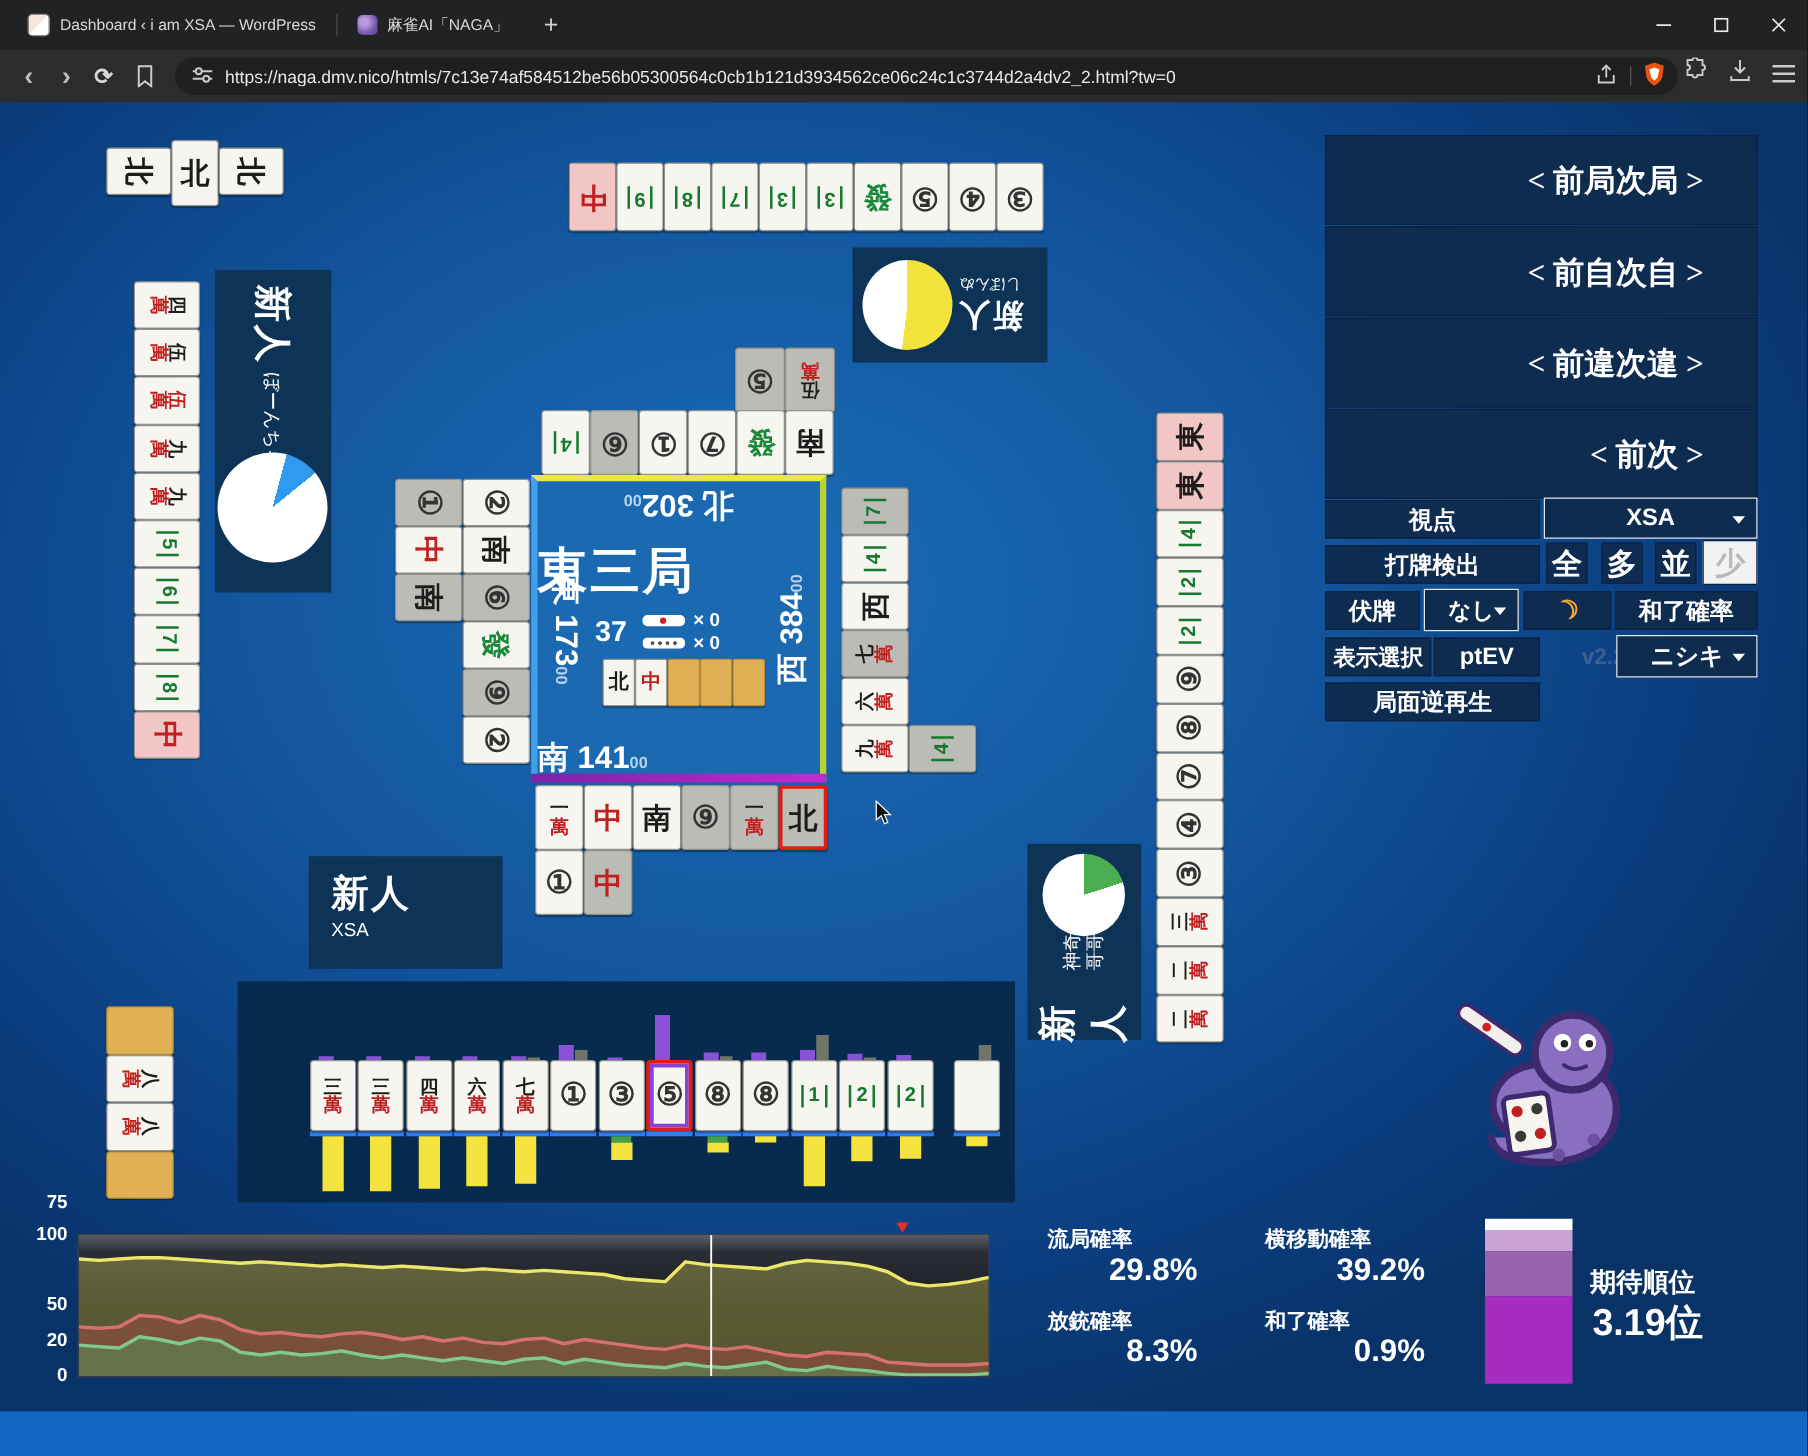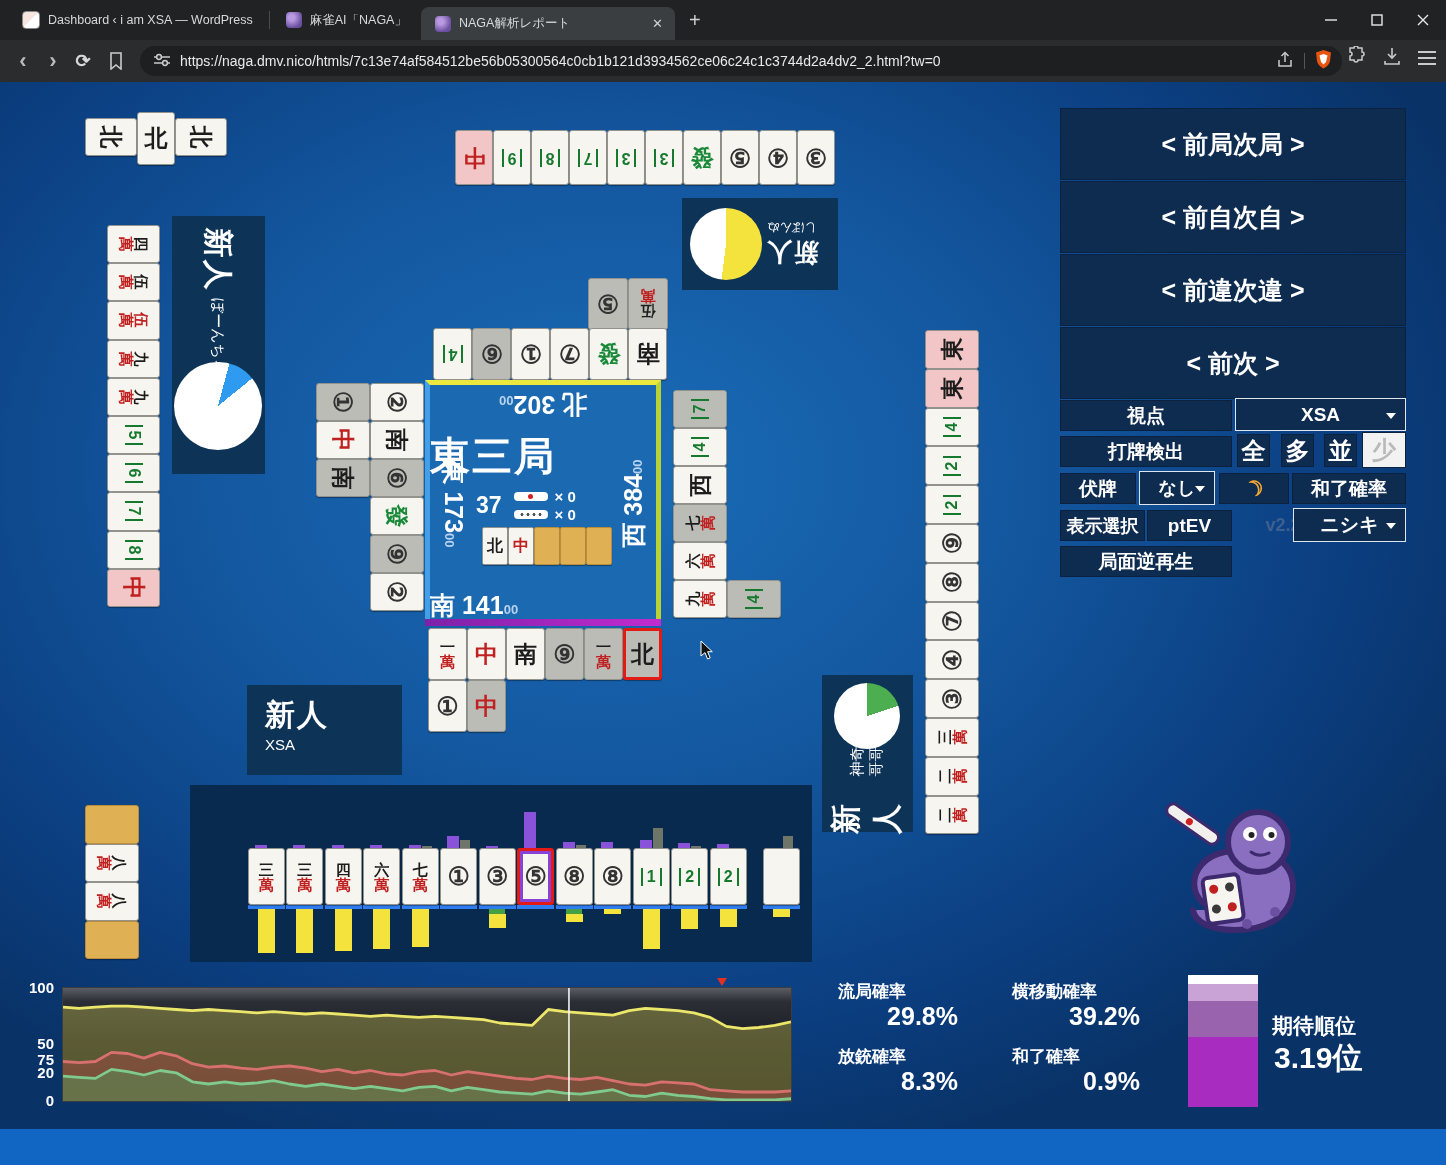--- a/index.html
+++ b/index.html
@@ -114,21 +114,21 @@
   .hand-tile{width:37px;height:57px;}
   .ub{display:flex;flex-direction:column;align-items:center;width:100%;}
   .ub i{display:block;}
   .ub .blu{width:37px;height:4px;background:#2f7df0;}
   .ub .gcap{width:16px;height:5px;background:#43a047;}
   .ub .by{width:17px;background:#f4e33c;}
   .slot.draw{margin-left:15px;}
 
   
   .pbox{position:absolute;background:#0e2b50;border:1px solid #0a2240;color:#fff;display:flex;align-items:center;justify-content:center;font-weight:bold;box-sizing:border-box;}
-  .navrow{height:72px;width:346px;left:1060px;font-size:25px;justify-content:center;padding:0 42px;}
+  .navrow{height:72px;width:346px;left:1060px;font-size:25px;justify-content:flex-end;padding:0 42px;font-family:Liberation Serif, serif;}
   .dd{position:absolute;background:#0e2b50;border:1.5px solid #dfe6ee;color:#fff;display:flex;align-items:center;justify-content:center;font-weight:bold;font-size:19px;box-sizing:border-box;}
   .dd::after{content:"";position:absolute;right:9px;top:50%;margin-top:-2px;border-left:5px solid transparent;border-right:5px solid transparent;border-top:6px solid #fff;}
   .opt{position:absolute;background:#0e2b50;color:#fff;font-size:24px;font-weight:bold;display:flex;align-items:center;justify-content:center;border:1px solid #0a2240;box-sizing:border-box;}
   .opt.selopt{background:#f2f2f2;color:#b9b9b9;}
   .ver{position:absolute;color:#3f5f8f;font-weight:bold;font-size:18px;display:flex;align-items:center;justify-content:center;}
   .moonbox .moon{color:#f5a832;font-size:21px;transform:rotate(-25deg);}
 
   
   .chart{position:absolute;left:62px;top:905px;width:728px;height:113px;background:linear-gradient(180deg,#5a5d63 0%,#2b2e35 12%,#191c22 48%,#121419 100%);border:1px solid #3a3d42;}
   .chart svg{position:absolute;left:0;top:0;}
@@ -152,25 +152,20 @@
   <div class="titlebar">
     <div class="tabstrip" id="tabstrip">
         <div class="tab">
           <span class="fav fav-wp"></span>
           <span class="ttl">Dashboard ‹ i am XSA — WordPress</span>
         </div>
         <span class="tabsep"></span>
         <div class="tab">
           <span class="fav fav-naga"></span>
           <span class="ttl">麻雀AI「NAGA」</span>
-        </div>
-        <div class="tab active">
-          <span class="fav fav-naga"></span>
-          <span class="ttl">NAGA解析レポート</span>
-          <span class="x">✕</span>
         </div>
         <span class="newtab">+</span>
       </div>
     <div class="wbtns">
       <div class="wbtn">
           <svg width="12" height="12">
             <line x1="0" y1="6" x2="12" y2="6" stroke="#e8e8e8" stroke-width="1.4"></line>
           </svg>
         </div>
       <div class="wbtn">
@@ -978,21 +973,21 @@
           <div class="tile hand-tile"></div>
           <div class="ub">
             <i class="blu"></i>
             <i class="by" style="height:8px"></i>
           </div>
         </div>
       </div>
 
     <div id="ylabels">
         <div class="ylab" style="left: 18px; top: 897px;">100</div>
-        <div class="ylab" style="left: 18px; top: 969px;">75</div>
+        <div class="ylab" style="left: 18px; top: 871px;">75</div>
         <div class="ylab" style="left: 18px; top: 953.4px;">50</div>
         <div class="ylab" style="left: 18px; top: 981.6px;">20</div>
         <div class="ylab" style="left: 18px; top: 1009.8px;">0</div>
       </div>
     <div class="chart">
         <svg width="728" height="113">
           <path d="M0,113 L0.0,19.2 L16.2,20.3 L32.4,19.2 L48.5,18.1 L64.7,18.1 L80.9,19.2 L97.1,20.3 L113.2,21.5 L129.4,22.6 L145.6,21.5 L161.8,22.6 L178.0,23.7 L194.1,24.9 L210.3,23.7 L226.5,24.9 L242.7,26.0 L258.8,24.9 L275.0,26.0 L291.2,27.1 L307.4,28.3 L323.6,27.1 L339.7,28.3 L355.9,29.4 L372.1,28.3 L388.3,29.4 L404.4,30.5 L420.6,31.6 L436.8,35.0 L453.0,36.2 L469.2,37.3 L485.3,21.5 L501.5,23.7 L517.7,24.9 L533.9,26.0 L550.0,27.1 L566.2,22.6 L582.4,20.3 L598.6,21.5 L614.8,22.6 L630.9,24.9 L647.1,29.4 L663.3,38.4 L679.5,40.7 L695.6,39.5 L711.8,37.3 L728.0,33.9 L728,113 Z" fill="rgba(190,185,80,0.40)"></path>
           <polyline points="0.0,19.2 16.2,20.3 32.4,19.2 48.5,18.1 64.7,18.1 80.9,19.2 97.1,20.3 113.2,21.5 129.4,22.6 145.6,21.5 161.8,22.6 178.0,23.7 194.1,24.9 210.3,23.7 226.5,24.9 242.7,26.0 258.8,24.9 275.0,26.0 291.2,27.1 307.4,28.3 323.6,27.1 339.7,28.3 355.9,29.4 372.1,28.3 388.3,29.4 404.4,30.5 420.6,31.6 436.8,35.0 453.0,36.2 469.2,37.3 485.3,21.5 501.5,23.7 517.7,24.9 533.9,26.0 550.0,27.1 566.2,22.6 582.4,20.3 598.6,21.5 614.8,22.6 630.9,24.9 647.1,29.4 663.3,38.4 679.5,40.7 695.6,39.5 711.8,37.3 728.0,33.9" fill="none" stroke="#ece76a" stroke-width="2.8" stroke-linejoin="round"></polyline>
           <path d="M0,113 L0.0,73.5 L16.2,74.6 L32.4,73.5 L48.5,64.4 L64.7,65.5 L80.9,70.1 L97.1,64.4 L113.2,67.8 L129.4,75.7 L145.6,79.1 L161.8,78.0 L178.0,80.2 L194.1,81.4 L210.3,79.1 L226.5,78.0 L242.7,80.2 L258.8,83.6 L275.0,81.4 L291.2,84.8 L307.4,82.5 L323.6,85.9 L339.7,87.0 L355.9,83.6 L372.1,82.5 L388.3,87.0 L404.4,83.6 L420.6,85.9 L436.8,88.1 L453.0,90.4 L469.2,91.5 L485.3,88.1 L501.5,90.4 L517.7,91.5 L533.9,89.3 L550.0,92.7 L566.2,96.0 L582.4,97.2 L598.6,93.8 L614.8,94.9 L630.9,96.0 L647.1,101.7 L663.3,102.8 L679.5,104.0 L695.6,104.0 L711.8,104.0 L728.0,102.8 L728,113 Z" fill="rgba(165,70,70,0.45)"></path>
           <polyline points="0.0,73.5 16.2,74.6 32.4,73.5 48.5,64.4 64.7,65.5 80.9,70.1 97.1,64.4 113.2,67.8 129.4,75.7 145.6,79.1 161.8,78.0 178.0,80.2 194.1,81.4 210.3,79.1 226.5,78.0 242.7,80.2 258.8,83.6 275.0,81.4 291.2,84.8 307.4,82.5 323.6,85.9 339.7,87.0 355.9,83.6 372.1,82.5 388.3,87.0 404.4,83.6 420.6,85.9 436.8,88.1 453.0,90.4 469.2,91.5 485.3,88.1 501.5,90.4 517.7,91.5 533.9,89.3 550.0,92.7 566.2,96.0 582.4,97.2 598.6,93.8 614.8,94.9 630.9,96.0 647.1,101.7 663.3,102.8 679.5,104.0 695.6,104.0 711.8,104.0 728.0,102.8" fill="none" stroke="#d97070" stroke-width="2.8" stroke-linejoin="round"></polyline>

